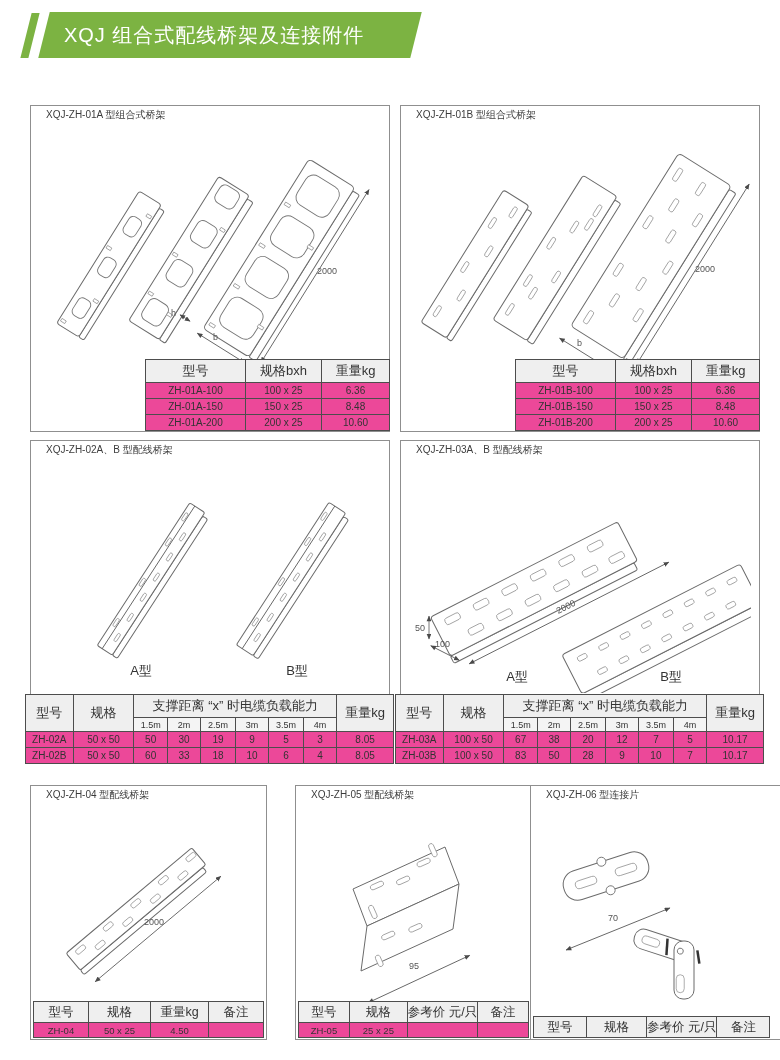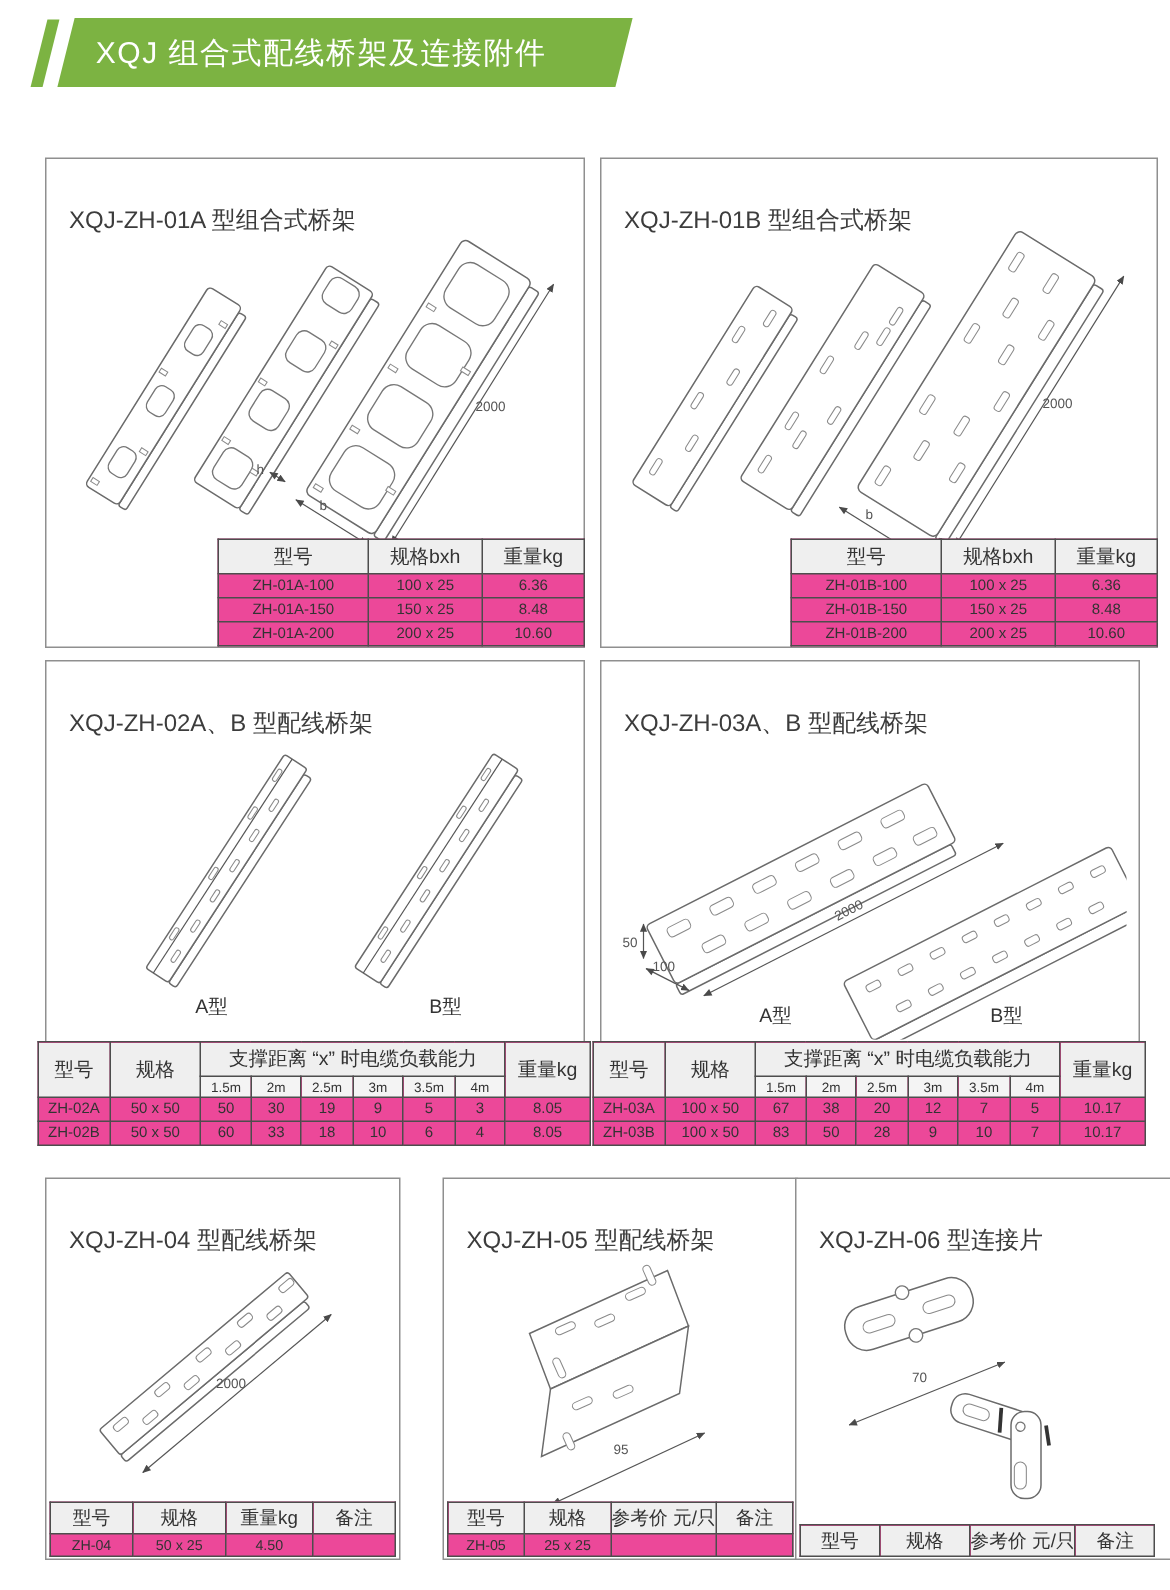--- a/index.html
+++ b/index.html
@@ -18,28 +18,28 @@
     background:#7cb342; transform:skewX(-14deg);
     display:flex; align-items:center;
   }
   .banner-text {
     transform:skewX(14deg); color:#ffffff; font-size:20px; letter-spacing:1px;
     padding-left:20px; white-space:nowrap;
   }
   
   .panel { position:absolute; border:1px solid #8f8f8f; background:#fff; }
   #p1 { left:30px;  top:105px; width:358px; height:325px; }
-  #p2 { left:400px; top:105px; width:358px; height:325px;padding-left:12px; }
+  #p2 { left:400px; top:105px; width:358px; height:325px; }
   #p3 { left:30px;  top:440px; width:358px; height:322px; }
   #p4 { left:400px; top:440px; width:358px; height:322px; }
   #p5 { left:30px;  top:785px; width:235px; height:253px; }
   #p6 { left:280px; top:785px; width:235px; height:253px;margin-left:15px; }
   #p7 { left:530px; top:785px; width:230px; height:253px;padding-left:48px; }
   .panel-title {
-    position:absolute; left:15px; top:31px; font-size:16px; color:#3c3c3c;
+    position:absolute; left:15px; top:2px; font-size:10px; color:#3c3c3c;
     white-space:nowrap;
   }
   .draw { position:absolute; }
   
   table.ptable { border-collapse:collapse; background:#ec4899; table-layout:fixed; }
   table.ptable th, table.ptable td {
     border:1px solid #4d4d4d; text-align:center; padding:0; color:#333;
     overflow:hidden; white-space:nowrap;
   }
   table.ptable th { background:#efefef; font-weight:normal; }

